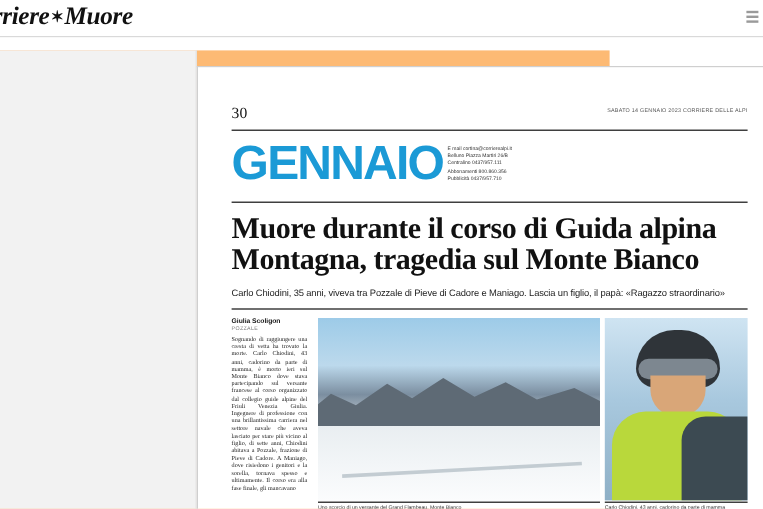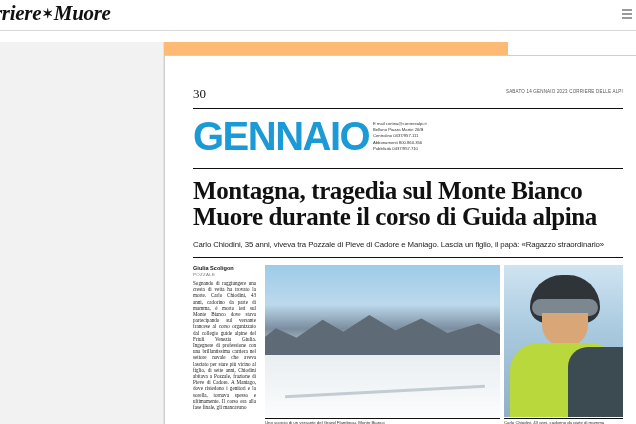--- a/index.html
+++ b/index.html
@@ -324,22 +324,22 @@
           <div>E mail cortina@corrierealpi.it</div>
           <div>Belluno Piazza Martiri 26/B</div>
           <div>Centralino 0437/957.111</div>
           <div>Abbonamenti 800.860.356</div>
           <div>Pubblicità 0437/957.710</div>
         </div>
       </div>
       <div id="rule-under-section"></div>
 
       <div id="headline">
+        <div>Muore durante il corso di Guida alpina</div>
         <div>Montagna, tragedia sul Monte Bianco</div>
-        <div>Muore durante il corso di Guida alpina</div>
       </div>
       <div id="subhead">Carlo Chiodini, 35 anni, viveva tra Pozzale di Pieve di Cadore e Maniago. Lascia un figlio, il papà: «Ragazzo straordinario»</div>
       <div id="rule-under-head"></div>
 
       <div id="body-area">
         <div id="col1">
           <div id="byline">
             <span>Giulia Scoligon</span>
             <span class="role">POZZALE</span>
           </div>

